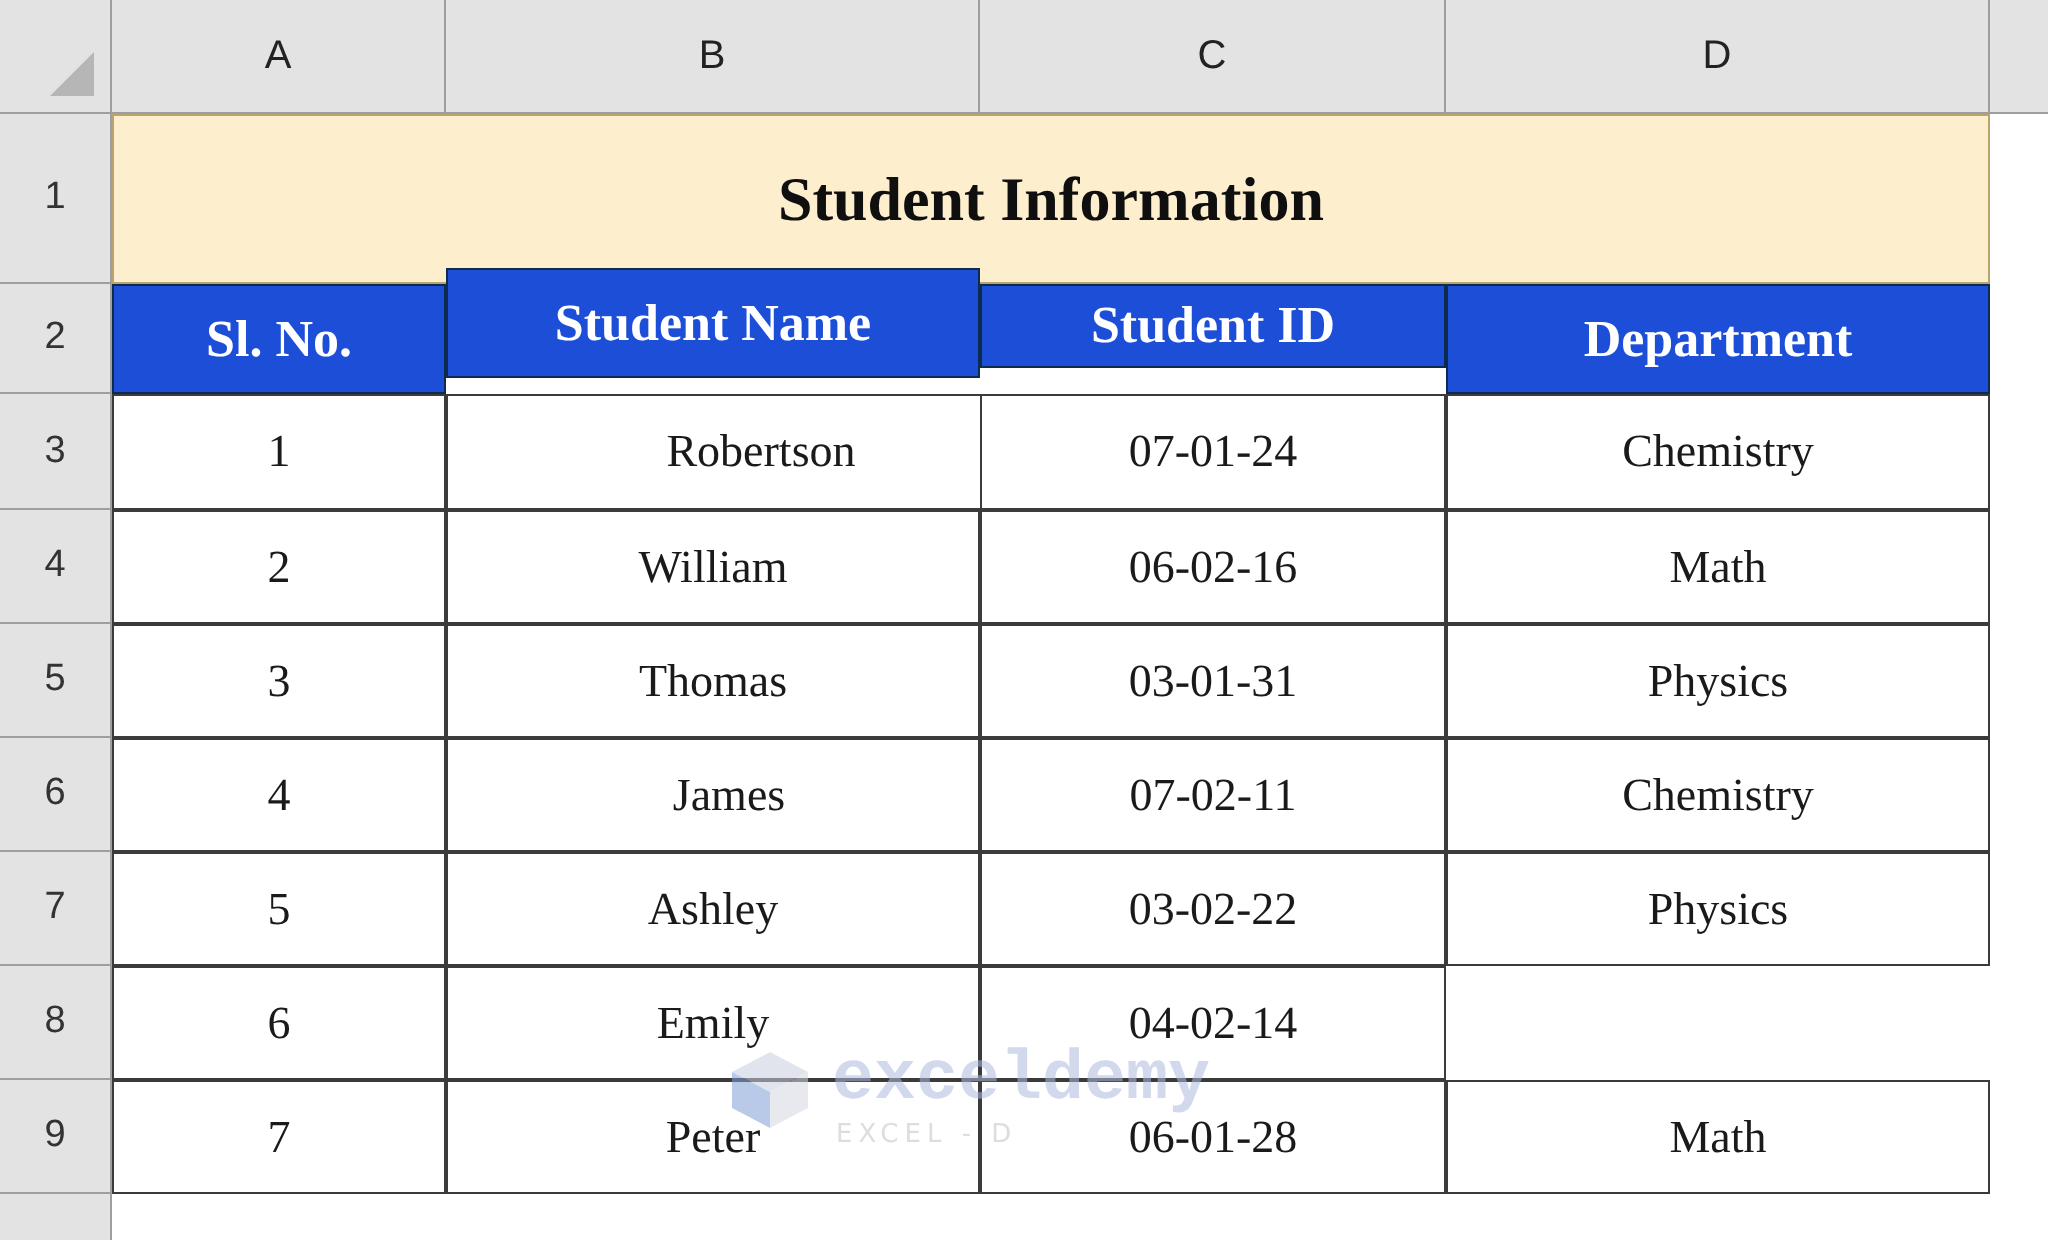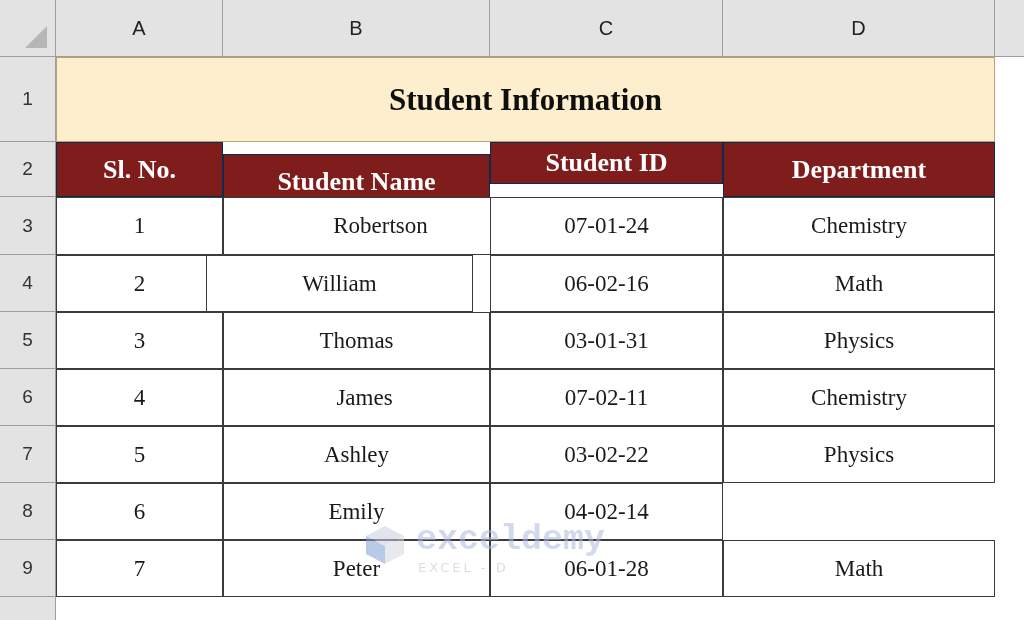--- a/index.html
+++ b/index.html
@@ -95,21 +95,21 @@
 
   .title-cell {
     background: #fdeecd;
     border: 1px solid #b8a46c;
     font-weight: bold;
     font-size: 31px;
     color: #0f0f0f;
   }
 
   .hdr-cell {
-    background: #7f1d1d;
+    background: #1d4ed8;
     border: 1px solid #0d2a4f;
     color: #ffffff;
     font-weight: bold;
     font-size: 26px;
   }
 
   .data-cell {
     background: #ffffff;
     border: 1px solid #3b3b3b;
     color: #1a1a1a;
@@ -215,21 +215,21 @@
   </div>
   <div class="row-head" style="top:597px; height:23px; border-bottom:none;"></div>
 
   <div class="cell title-cell" style="left:56px; top:57px; width:939px; height:85px;">
     <span>Student Information</span>
   </div>
 
   <div class="cell hdr-cell" style="left:56px; top:142px; width:167px; height:55px;">
     <span>Sl. No.</span>
   </div>
-  <div class="cell hdr-cell" style="left:223px; top:154px; width:267px; height:55px;">
+  <div class="cell hdr-cell" style="left:223px; top:134px; width:267px; height:55px;">
     <span>Student Name</span>
   </div>
   <div class="cell hdr-cell" style="left:490px; top:142px; width:233px; height:42px;">
     <span>Student ID</span>
   </div>
   <div class="cell hdr-cell" style="left:723px; top:142px; width:272px; height:55px;">
     <span>Department</span>
   </div>
 
   <div class="cell data-cell" style="left:56px; top:197px; width:167px; height:58px;">
@@ -241,21 +241,21 @@
   <div class="cell data-cell" style="left:490px; top:197px; width:233px; height:58px;">
     <span>07-01-24</span>
     </div>
   <div class="cell data-cell" style="left:723px; top:197px; width:272px; height:58px;">
     <span>Chemistry</span>
     </div>
 
   <div class="cell data-cell" style="left:56px; top:255px; width:167px; height:57px;">
     <span>2</span>
     </div>
-  <div class="cell data-cell" style="left:206px; top:255px; width:267px; height:57px;">
+  <div class="cell data-cell" style="left:223px; top:255px; width:267px; height:57px;">
     <span>William</span>
     </div>
   <div class="cell data-cell" style="left:490px; top:255px; width:233px; height:57px;">
     <span>06-02-16</span>
     </div>
   <div class="cell data-cell" style="left:723px; top:255px; width:272px; height:57px;">
     <span>Math</span>
     </div>
 
   <div class="cell data-cell" style="left:56px; top:312px; width:167px; height:57px;">

